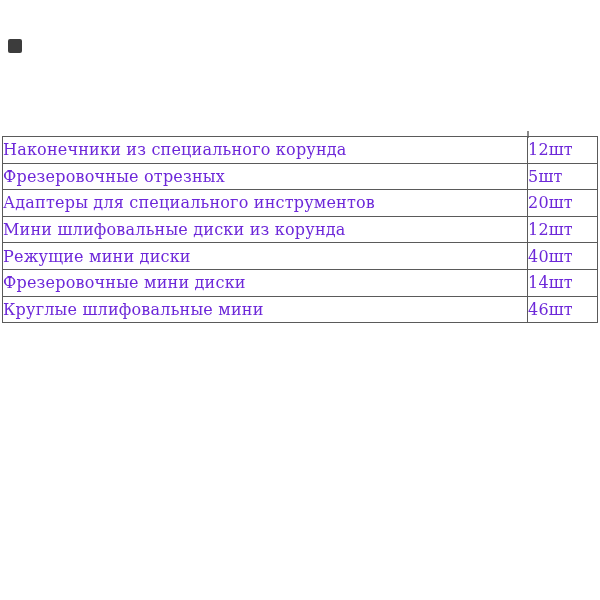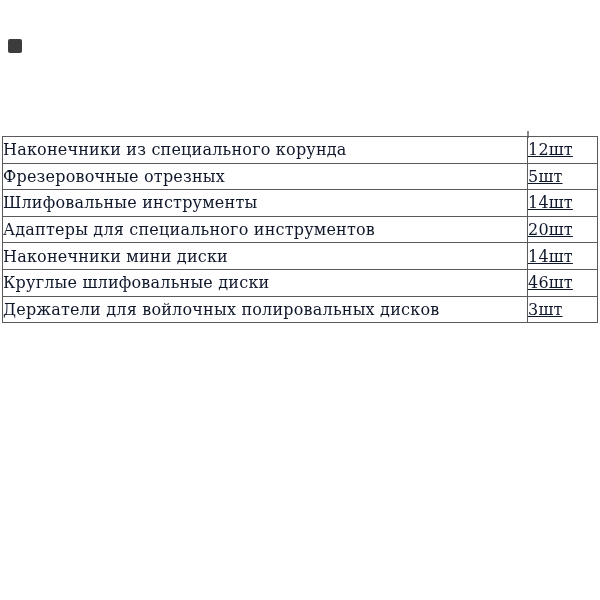--- a/index.html
+++ b/index.html
@@ -36,32 +36,32 @@
   }
   table.inventory {
     position: absolute;
     left: 2px;
     top: 136px;
     width: 595px;
     border-collapse: collapse;
     table-layout: fixed;
     font-size: 16px;
     letter-spacing: 0.2px;
-    color: #0f172a;
+    color: #6d28d9;
   }
   table.inventory td {
     border: 1.4px solid #5a5a5a;
     height: 25.6px;
     padding: 0;
     vertical-align: middle;
     white-space: nowrap;
     overflow: hidden;
   }
   td.item-cell { padding-left: 8px; }
-  td.qty-cell  { padding-left: 6px; text-decoration: underline; }
+  td.qty-cell  { padding-left: 6px; }
 </style>
 </head>
 <body>
 
 <div class="page">
 
   <div class="corner-marker"></div>
 
   <div class="divider-stub"></div>
 
@@ -73,35 +73,35 @@
     <tbody>
       <tr>
         <td class="item-cell">Наконечники из специального корунда</td>
         <td class="qty-cell">12шт</td>
       </tr>
       <tr>
         <td class="item-cell">Фрезеровочные отрезных</td>
         <td class="qty-cell">5шт</td>
       </tr>
       <tr>
-        <td class="item-cell">Шлифовальные инструменты</td>
-        <td class="qty-cell">14шт</td>
-      </tr>
-      <tr>
         <td class="item-cell">Адаптеры для специального инструментов</td>
         <td class="qty-cell">20шт</td>
       </tr>
       <tr>
-        <td class="item-cell">Наконечники мини диски</td>
+        <td class="item-cell">Мини шлифовальные диски из корунда</td>
+        <td class="qty-cell">12шт</td>
+      </tr>
+      <tr>
+        <td class="item-cell">Режущие мини диски</td>
+        <td class="qty-cell">40шт</td>
+      </tr>
+      <tr>
+        <td class="item-cell">Фрезеровочные мини диски</td>
         <td class="qty-cell">14шт</td>
       </tr>
       <tr>
-        <td class="item-cell">Круглые шлифовальные диски</td>
+        <td class="item-cell">Круглые шлифовальные мини</td>
         <td class="qty-cell">46шт</td>
-      </tr>
-      <tr>
-        <td class="item-cell">Держатели для войлочных полировальных дисков</td>
-        <td class="qty-cell">3шт</td>
       </tr>
     </tbody>
   </table>
 
 </div>
 
 </body></html>

